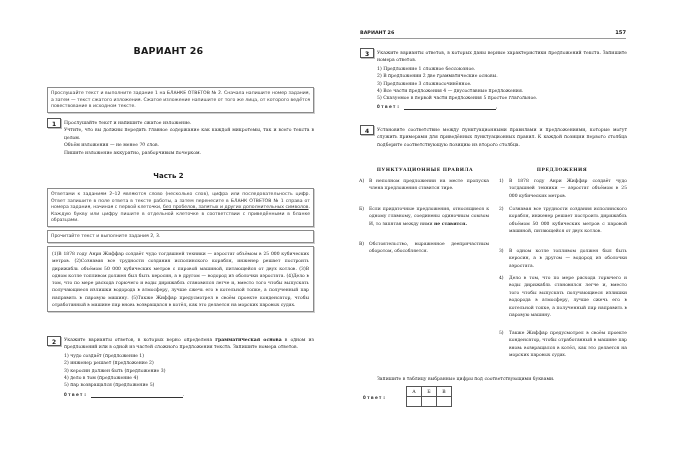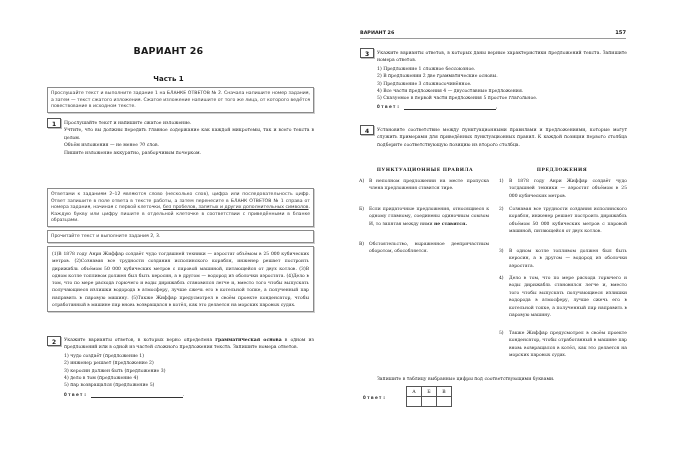--- a/index.html
+++ b/index.html
@@ -30,32 +30,32 @@
   .rule-item .txt, .sent-item .txt { display:block; margin-left:10px; }
 
   table.ans { position:absolute; border-collapse:collapse; font-size:4.6px; }
   table.ans td { border:0.8px solid #555; width:15px; height:10px; text-align:center; vertical-align:middle; }
 </style>
 </head>
 <body>
 
 <div class="page left">
   <div class="h-variant">ВАРИАНТ 26</div>
-  <div class="h-part" style="top:75px;">Часть 1</div>
 
   <div class="infobox" style="top:87px;">Прослушайте текст и выполните задание 1 на БЛАНКЕ ОТВЕТОВ № 2. Сначала напишите номер задания, а затем — текст сжатого изложения. Сжатое изложение напишите от того же лица, от которого ведётся повествование в исходном тексте.</div>
 
   <div class="task-num" style="left:47px; top:118px;">1</div>
   <div class="task" style="left:64px; top:119px; width:250px;">
     <div class="task-body">Прослушайте текст и напишите сжатое изложение.</div>
     <div class="task-body">Учтите, что вы должны передать главное содержание как каждой микротемы, так и всего текста в целом.</div>
     <div class="task-body">Объём изложения — не менее 70 слов.</div>
     <div class="task-body">Пишите изложение аккуратно, разборчивым почерком.</div>
   </div>
 
+  <div class="h-part" style="top:172px;">Часть 2</div>
 
   <div class="infobox" style="top:188px;">
     <span>Ответами к заданиям 2–12 являются слово (несколько слов), цифра или последовательность цифр. Ответ запишите в поле ответа в тексте работы, а затем перенесите в БЛАНК ОТВЕТОВ № 1 справа от номера задания, начиная с первой клеточки, </span><span class="u">без пробелов, запятых и других дополнительных символов</span><span>. Каждую букву или цифру пишите в отдельной клеточке в соответствии с приведёнными в бланке образцами.</span>
   </div>
 
   <div class="infobox" style="top:230px; padding:2px 3px;">Прочитайте текст и выполните задания 2, 3.</div>
 
   <div class="textbox" style="top:246px;">(1)В 1878 году Анри Жиффар создаёт чудо тогдашней техники — аэростат объёмом в 25 000 кубических метров. (2)Сознавая все трудности создания исполинского корабля, инженер решает построить дирижабль объёмом 50 000 кубических метров с паровой машиной, питающейся от двух котлов. (3)В одном котле топливом должен был быть керосин, а в другом — водород из оболочки аэростата. (4)Дело в том, что по мере расхода горючего и воды дирижабль становился легче и, вместо того чтобы выпускать получающиеся излишки водорода в атмосферу, лучше сжечь его в котельной топке, а полученный пар направить в паровую машину. (5)Также Жиффар предусмотрел в своём проекте конденсатор, чтобы отработанный в машине пар вновь возвращался в котёл, как это делается на морских паровых судах.</div>
 
   <div class="task-num" style="left:47px; top:336px;">2</div>

